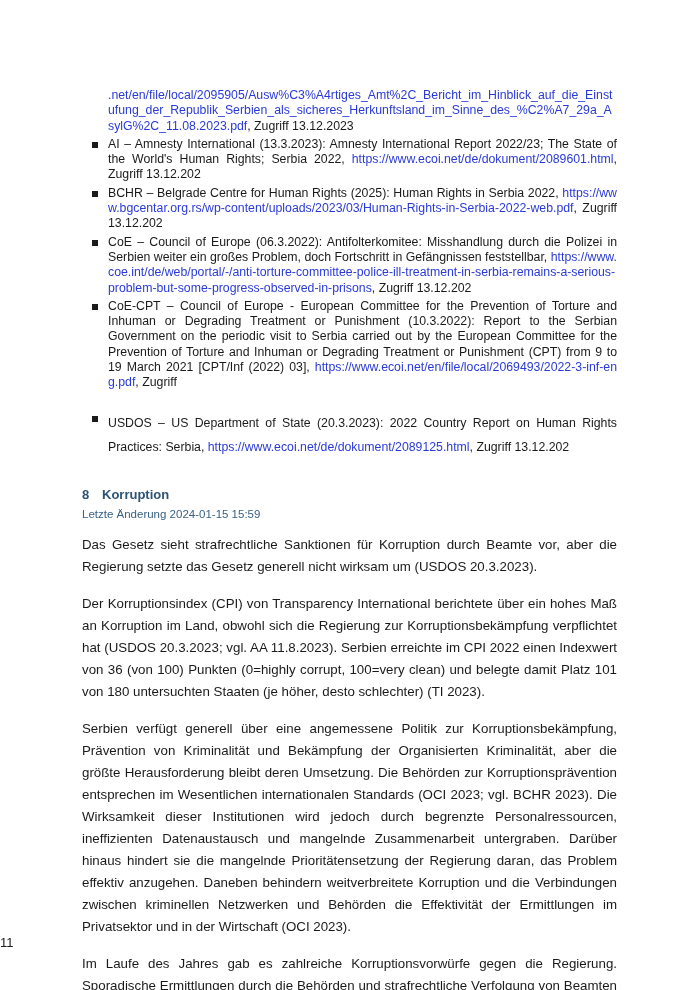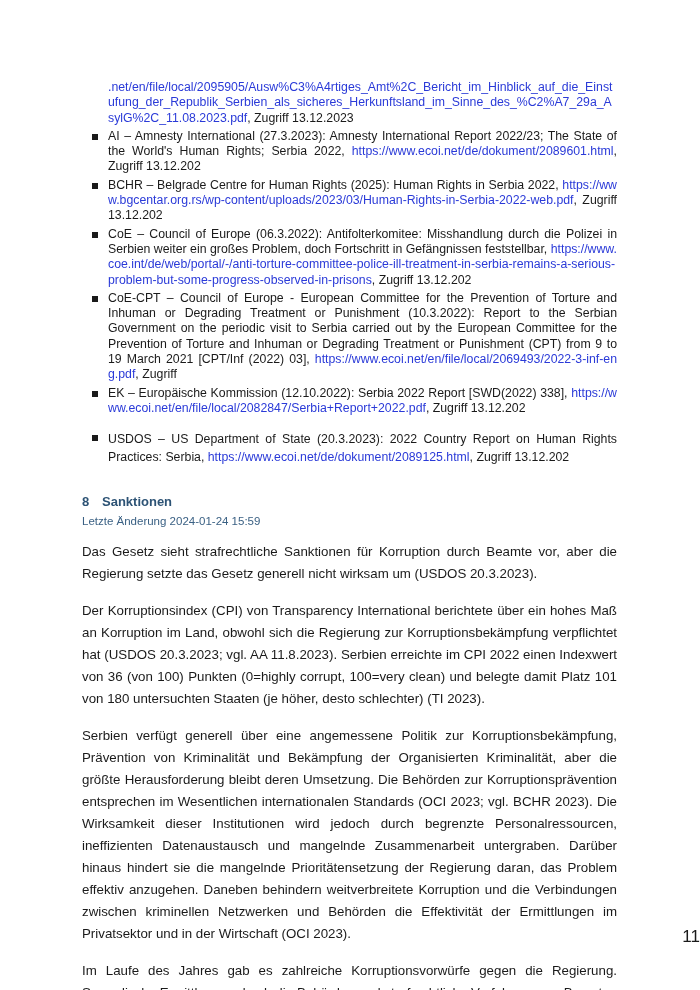--- a/index.html
+++ b/index.html
@@ -1,73 +1,69 @@
 <!DOCTYPE html>
 <html><head>
   <meta charset="utf-8">
   <style>
     html, body { margin: 0; padding: 0; background: #ffffff; }
     body { width: 700px; height: 990px; position: relative; overflow: hidden; font-family: "Liberation Sans", sans-serif; color: #1a1a1a; }
-    .page { position: absolute; left: 0; top: 0; width: 700px; height: 874px; }
+    .page { position: absolute; left: 0; top: 8px; width: 700px; height: 874px; }
     .content { position: absolute; left: 82px; top: 80px; width: 535px; }
     a { color: #2a3ad8; text-decoration: none; }
     .cont-url { margin-left: 26px; font-size: 12.3px; line-height: 15.3px; text-align: justify; word-break: break-all; }
     ul.refs { list-style: none; margin: 0; padding: 0; }
     ul.refs li { position: relative; padding-left: 26px; font-size: 12.3px; line-height: 15.3px; text-align: justify; margin-top: 3px; }
     ul.refs li .bullet { position: absolute; left: 10px; top: 5px; width: 6px; height: 6px; background: #1a1a1a; }
     ul.refs li a { word-break: break-all; }
-    ul.refs li.last { line-height: 18px; margin-top: 14px; }
+    ul.refs li.last { line-height: 24px; margin-top: 20px; }
     .section-head { margin-top: 28px; font-size: 13px; font-weight: bold; color: #2d5375; }
     .section-head .num { display: inline-block; width: 20px; }
     .modified { margin-top: 6px; font-size: 11.5px; color: #3b6184; }
     p.body { margin: 15px 0 0 0; font-size: 13.3px; line-height: 22px; text-align: justify; hyphens: manual; }
     p.first { margin-top: 14px; }
-    .page-number { position: absolute; left: 0; width: 700px; top: 927px; text-align: right; font-size: 17px; }
+    .page-number { position: absolute; left: 0; width: 700px; top: 927px; text-align: left; font-size: 13px; }
   </style>
 </head>
 <body>
 
 <div class="page">
   <div class="content">
 
     <div class="cont-url">
       <a>.net/en/file/local/2095905/Ausw%C3%A4rtiges_Amt%2C_Bericht_im_Hinblick_auf_die_Einstufung_der_Republik_Serbien_als_sicheres_Herkunftsland_im_Sinne_des_%C2%A7_29a_AsylG%2C_11.08.2023.pdf</a><span>, Zugriff 13.12.2023</span>
     </div>
 
     <ul class="refs">
       <li>
         <span class="bullet"></span>
-        <span>AI – Amnesty International (27.3.2023): Amnesty International Report 2022/23; The State of the World's Human Rights; Serbia 2022, </span><a>https://www.ecoi.net/de/dokument/2089601.html</a><span>, Zugriff 13.12.202</span>
+        <span>AI – Amnesty International (13.3.2023): Amnesty International Report 2022/23; The State of the World's Human Rights; Serbia 2022, </span><a>https://www.ecoi.net/de/dokument/2089601.html</a><span>, Zugriff 13.12.202</span>
       </li>
       <li>
         <span class="bullet"></span>
         <span>BCHR – Belgrade Centre for Human Rights (2025): Human Rights in Serbia 2022, </span><a>https://www.bgcentar.org.rs/wp-content/uploads/2023/03/Human-Rights-in-Serbia-2022-web.pdf</a><span>, Zugriff 13.12.202</span>
       </li>
       <li>
         <span class="bullet"></span>
         <span>CoE – Council of Europe (06.3.2022): Antifolterkomitee: Misshandlung durch die Polizei in Serbien weiter ein großes Problem, doch Fortschritt in Gefängnissen feststellbar, </span><a>https://www.coe.int/de/web/portal/-/anti-torture-committee-police-ill-treatment-in-serbia-remains-a-serious-problem-but-some-progress-observed-in-prisons</a><span>, Zugriff 13.12.202</span>
       </li>
       <li>
         <span class="bullet"></span>
         <span>CoE-CPT – Council of Europe - European Committee for the Prevention of Torture and Inhuman or Degrading Treatment or Punishment (10.3.2022): Report to the Serbian Government on the periodic visit to Serbia carried out by the European Committee for the Prevention of Torture and Inhuman or Degrading Treatment or Punishment (CPT) from 9 to 19 March 2021 [CPT/Inf (2022) 03], </span><a>https://www.ecoi.net/en/file/local/2069493/2022-3-inf-eng.pdf</a><span>, Zugriff</span>
       </li>
-      <li>
-        <span class="bullet"></span>
-        <span>EK – Europäische Kommission (12.10.2022): Serbia 2022 Report [SWD(2022) 338], </span><a>https://www.ecoi.net/en/file/local/2082847/Serbia+Report+2022.pdf</a><span>, Zugriff 13.12.202</span>
-      </li>
       <li class="last">
         <span class="bullet"></span>
         <span>USDOS – US Department of State (20.3.2023): 2022 Country Report on Human Rights Practices: Serbia, </span><a>https://www.ecoi.net/de/dokument/2089125.html</a><span>, Zugriff 13.12.202</span>
       </li>
     </ul>
 
     <div class="section-head">
-      <span class="num">8</span><span>Sanktionen</span>
+      <span class="num">8</span><span>Korruption</span>
     </div>
-    <div class="modified">Letzte Änderung 2024-01-24 15:59</div>
+    <div class="modified">Letzte Änderung 2024-01-15 15:59</div>
 
     <p class="body first">Das Gesetz sieht strafrechtliche Sanktionen für Korruption durch Beamte vor, aber die Regierung setzte das Gesetz generell nicht wirksam um (USDOS 20.3.2023).</p>
     <p class="body">Der Korruptionsindex (CPI) von Transparency International berichtete über ein hohes Maß an Korruption im Land, obwohl sich die Regierung zur Korruptionsbekämpfung verpflichtet hat (USDOS 20.3.2023; vgl. AA 11.8.2023). Serbien erreichte im CPI 2022 einen Indexwert von 36 (von 100) Punkten (0=highly corrupt, 100=very clean) und belegte damit Platz 101 von 180 untersuchten Staaten (je höher, desto schlechter) (TI 2023).</p>
     <p class="body">Serbien verfügt generell über eine angemessene Politik zur Korruptionsbekämpfung, Präven­tion von Kriminalität und Bekämpfung der Organisierten Kriminalität, aber die größte Heraus­forderung bleibt deren Umsetzung. Die Behörden zur Korruptionsprävention entsprechen im Wesentlichen internationalen Standards (OCI 2023; vgl. BCHR 2023). Die Wirksamkeit dieser Institutionen wird jedoch durch begrenzte Personalressourcen, ineffizienten Datenaustausch und mangelnde Zusammenarbeit untergraben. Darüber hinaus hindert sie die mangelnde Prio­ritätensetzung der Regierung daran, das Problem effektiv anzugehen. Daneben behindern weit­verbreitete Korruption und die Verbindungen zwischen kriminellen Netzwerken und Behörden die Effektivität der Ermittlungen im Privatsektor und in der Wirtschaft (OCI 2023).</p>
     <p class="body">Im Laufe des Jahres gab es zahlreiche Korruptionsvorwürfe gegen die Regierung. Sporadische Ermittlungen durch die Behörden und strafrechtliche Verfolgung von Beamten der unteren bis mittleren Ebene wurden weiterhin durchgeführt. Allerdings gab es keine Ermittlungen zu Korrup­tionsvorwürfen, an denen hochrangige RegierungsmitgliederInnen, einschließlich Minister oder Personen mit politischen Verbindungen beteiligt waren. Dies führte dazu, dass der Eindruck ent­stand, dass die Mächtigen oder gut Vernetzten straffrei davonkommen (USDOS 20.3.2023; vgl.</p>
   </div>
 
   <div class="page-number">11</div>
 </div>
 

